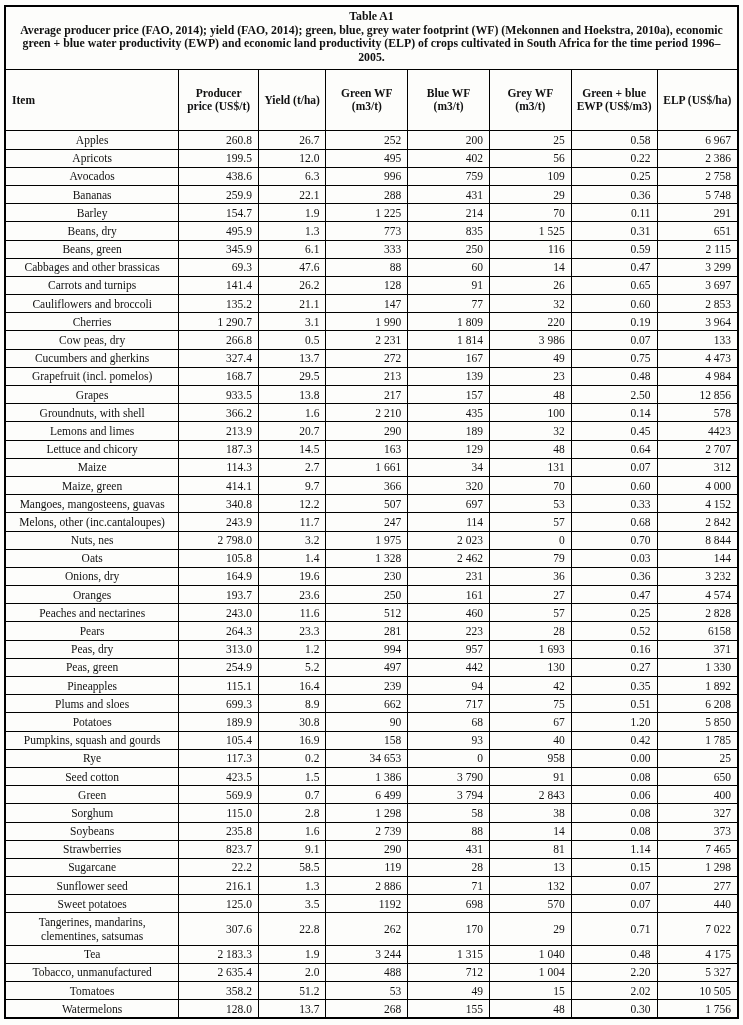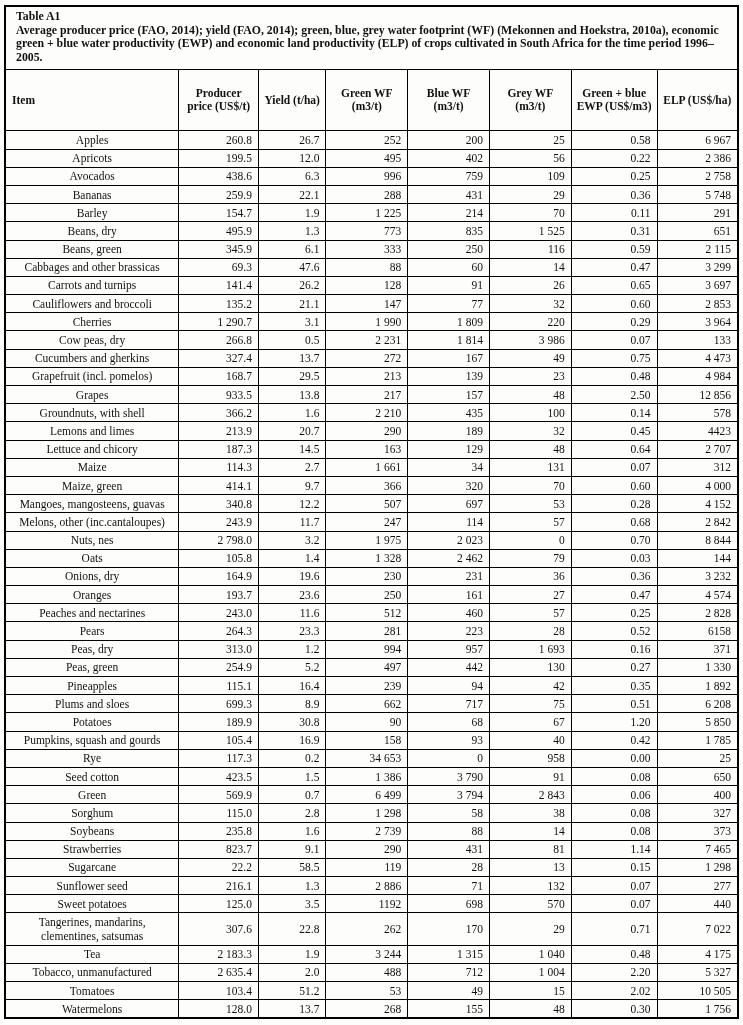--- a/index.html
+++ b/index.html
@@ -1,20 +1,20 @@
 <!DOCTYPE html>
 <html><head>
 <meta charset="utf-8">
 <style>
   html, body { margin: 0; padding: 0; background: #efefec; }
   body { font-family: "Liberation Serif", "DejaVu Serif", serif; color: #111; }
   .page { width: 743px; background: #fdfdfb; padding: 5px 4px 6px 4px; box-sizing: border-box; }
   table { border-collapse: collapse; width: 735px; table-layout: fixed; border: 2px solid #000; }
   th, td { border: 1px solid #000; overflow: hidden; }
-  .caption-cell { padding: 3px 10px 5px; text-align: left; font-size: 11.8px; line-height: 13.6px; font-weight: bold; }
+  .caption-cell { padding: 3px 10px 5px; text-align: center; font-size: 11.8px; line-height: 13.6px; font-weight: bold; }
   .col-h { font-size: 11.5px; line-height: 13px; font-weight: bold; text-align: center; vertical-align: middle; padding: 4px 3px; height: 52px; }
   .col-h.item-h { text-align: left; padding-left: 6px; margin-left: 16px; }
   tbody td { font-size: 11.5px; line-height: 14px; padding: 1.6px 6px; vertical-align: middle; }
   td.item { text-align: center; }
   td.num { text-align: right; }
 </style>
 </head>
 <body>
 
 <div class="page">
@@ -148,21 +148,21 @@
           <td class="num">0.60</td>
           <td class="num">2 853</td>
         </tr>
         <tr>
           <td class="item">Cherries</td>
           <td class="num">1 290.7</td>
           <td class="num">3.1</td>
           <td class="num">1 990</td>
           <td class="num">1 809</td>
           <td class="num">220</td>
-          <td class="num">0.29</td>
+          <td class="num">0.19</td>
           <td class="num">3 964</td>
         </tr>
         <tr>
           <td class="item">Cow peas, dry</td>
           <td class="num">266.8</td>
           <td class="num">0.5</td>
           <td class="num">2 231</td>
           <td class="num">1 814</td>
           <td class="num">3 986</td>
           <td class="num">0.07</td>
@@ -248,21 +248,21 @@
           <td class="num">0.60</td>
           <td class="num">4 000</td>
         </tr>
         <tr>
           <td class="item">Mangoes, mangosteens, guavas</td>
           <td class="num">340.8</td>
           <td class="num">12.2</td>
           <td class="num">507</td>
           <td class="num">697</td>
           <td class="num">53</td>
-          <td class="num">0.28</td>
+          <td class="num">0.33</td>
           <td class="num">4 152</td>
         </tr>
         <tr>
           <td class="item">Melons, other (inc.cantaloupes)</td>
           <td class="num">243.9</td>
           <td class="num">11.7</td>
           <td class="num">247</td>
           <td class="num">114</td>
           <td class="num">57</td>
           <td class="num">0.68</td>
@@ -503,21 +503,21 @@
           <td class="num">2 635.4</td>
           <td class="num">2.0</td>
           <td class="num">488</td>
           <td class="num">712</td>
           <td class="num">1 004</td>
           <td class="num">2.20</td>
           <td class="num">5 327</td>
         </tr>
         <tr>
           <td class="item">Tomatoes</td>
-          <td class="num">103.4</td>
+          <td class="num">358.2</td>
           <td class="num">51.2</td>
           <td class="num">53</td>
           <td class="num">49</td>
           <td class="num">15</td>
           <td class="num">2.02</td>
           <td class="num">10 505</td>
         </tr>
         <tr>
           <td class="item">Watermelons</td>
           <td class="num">128.0</td>

